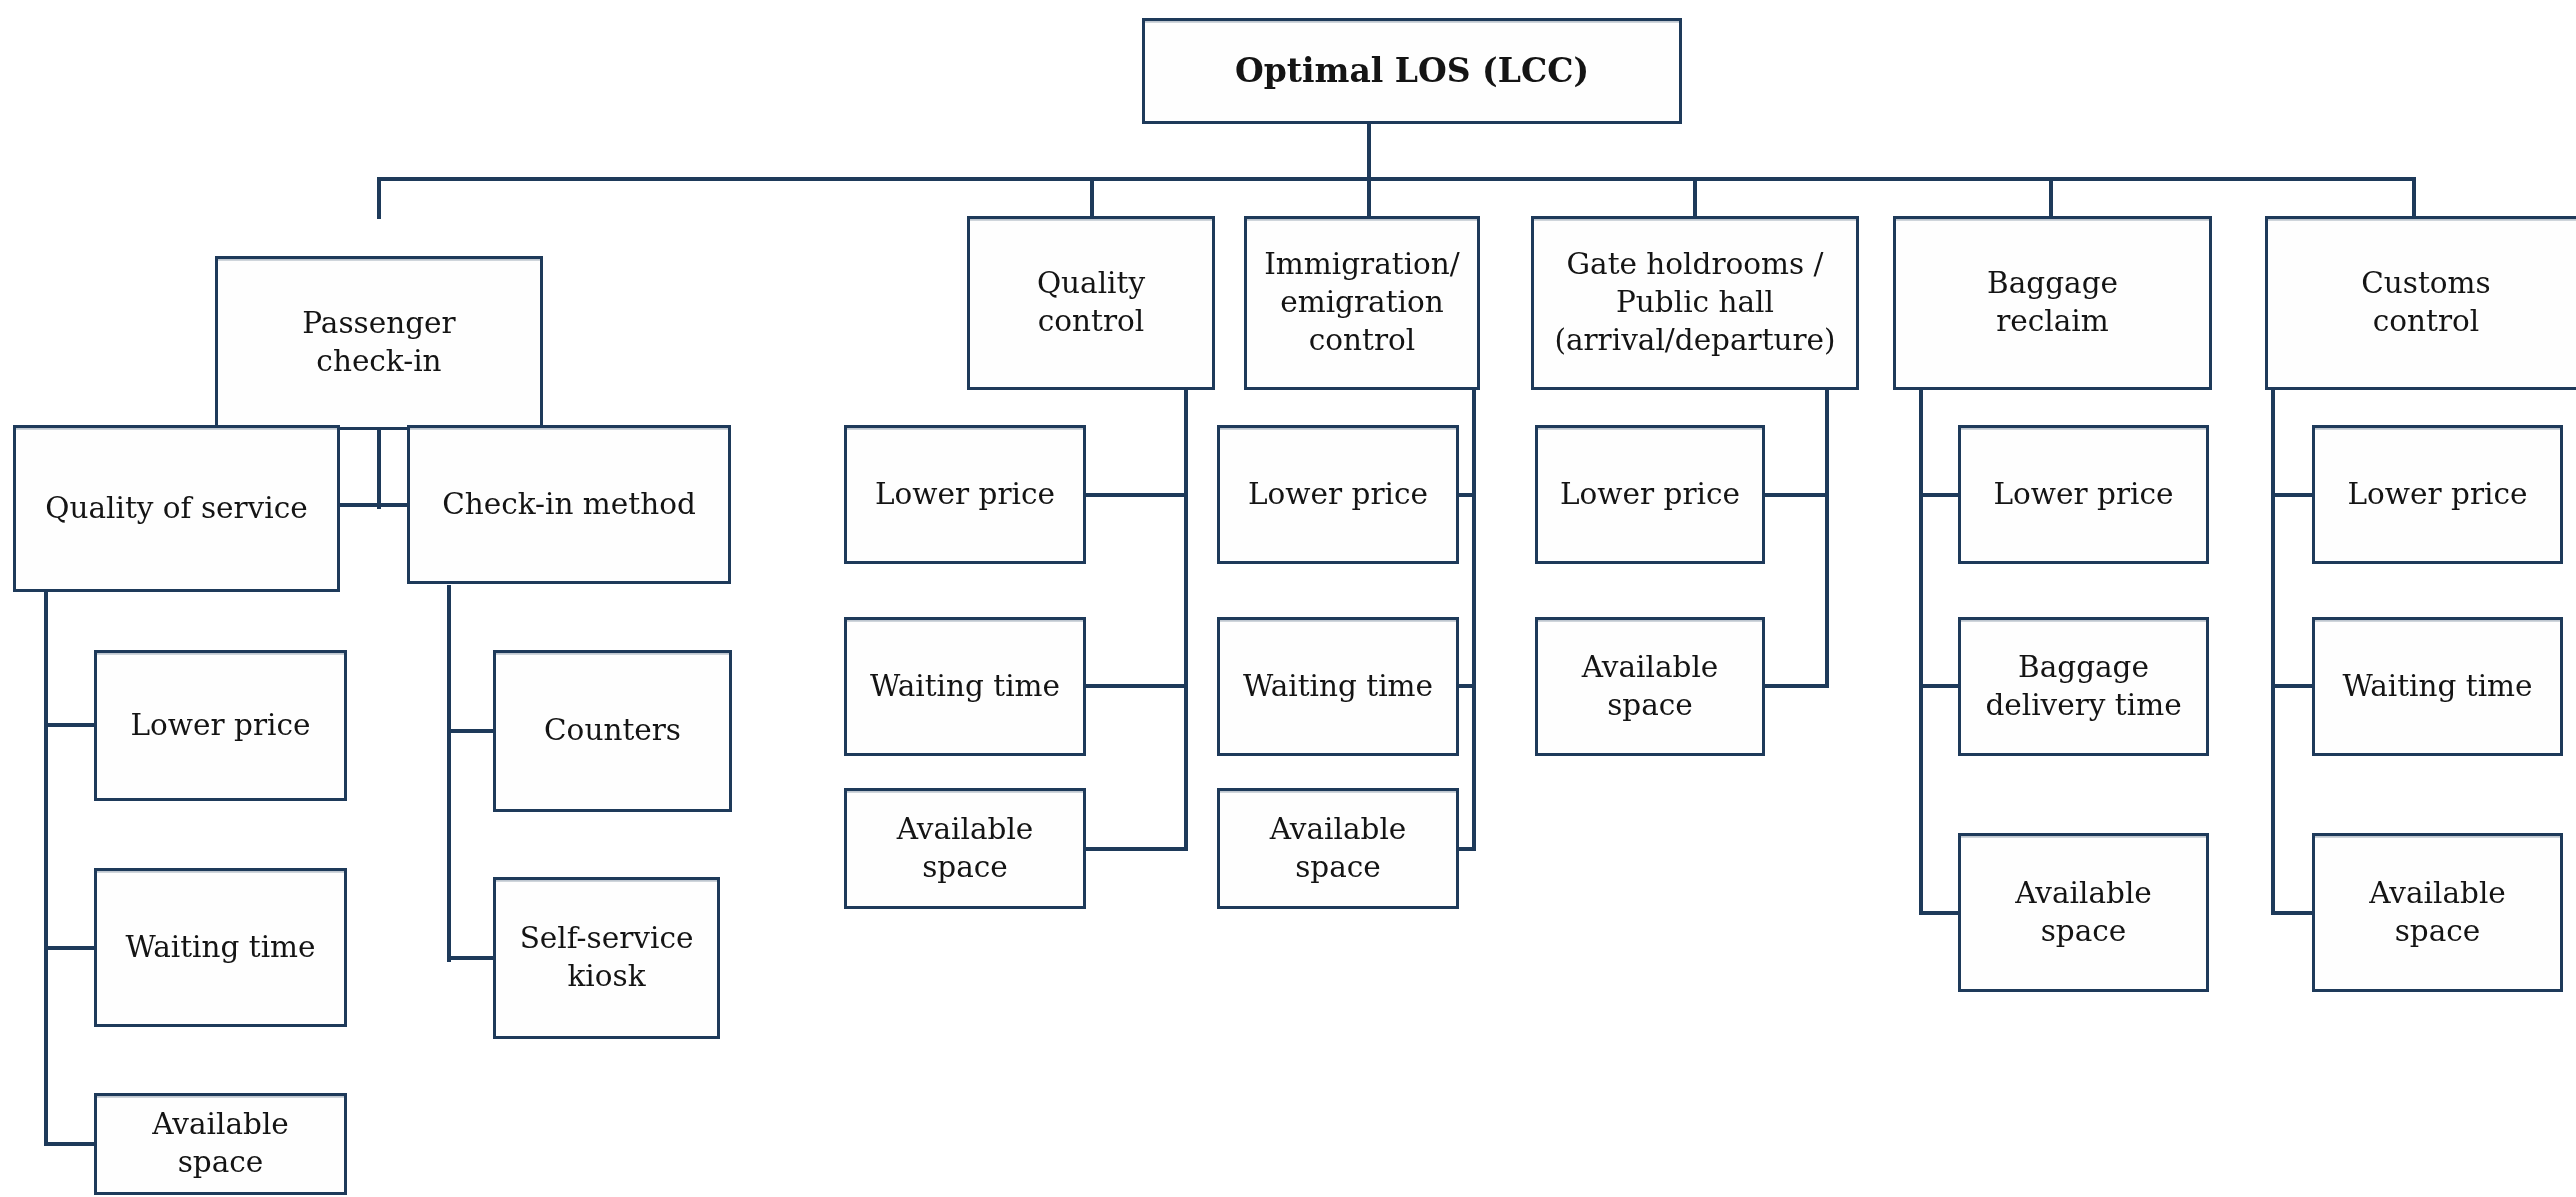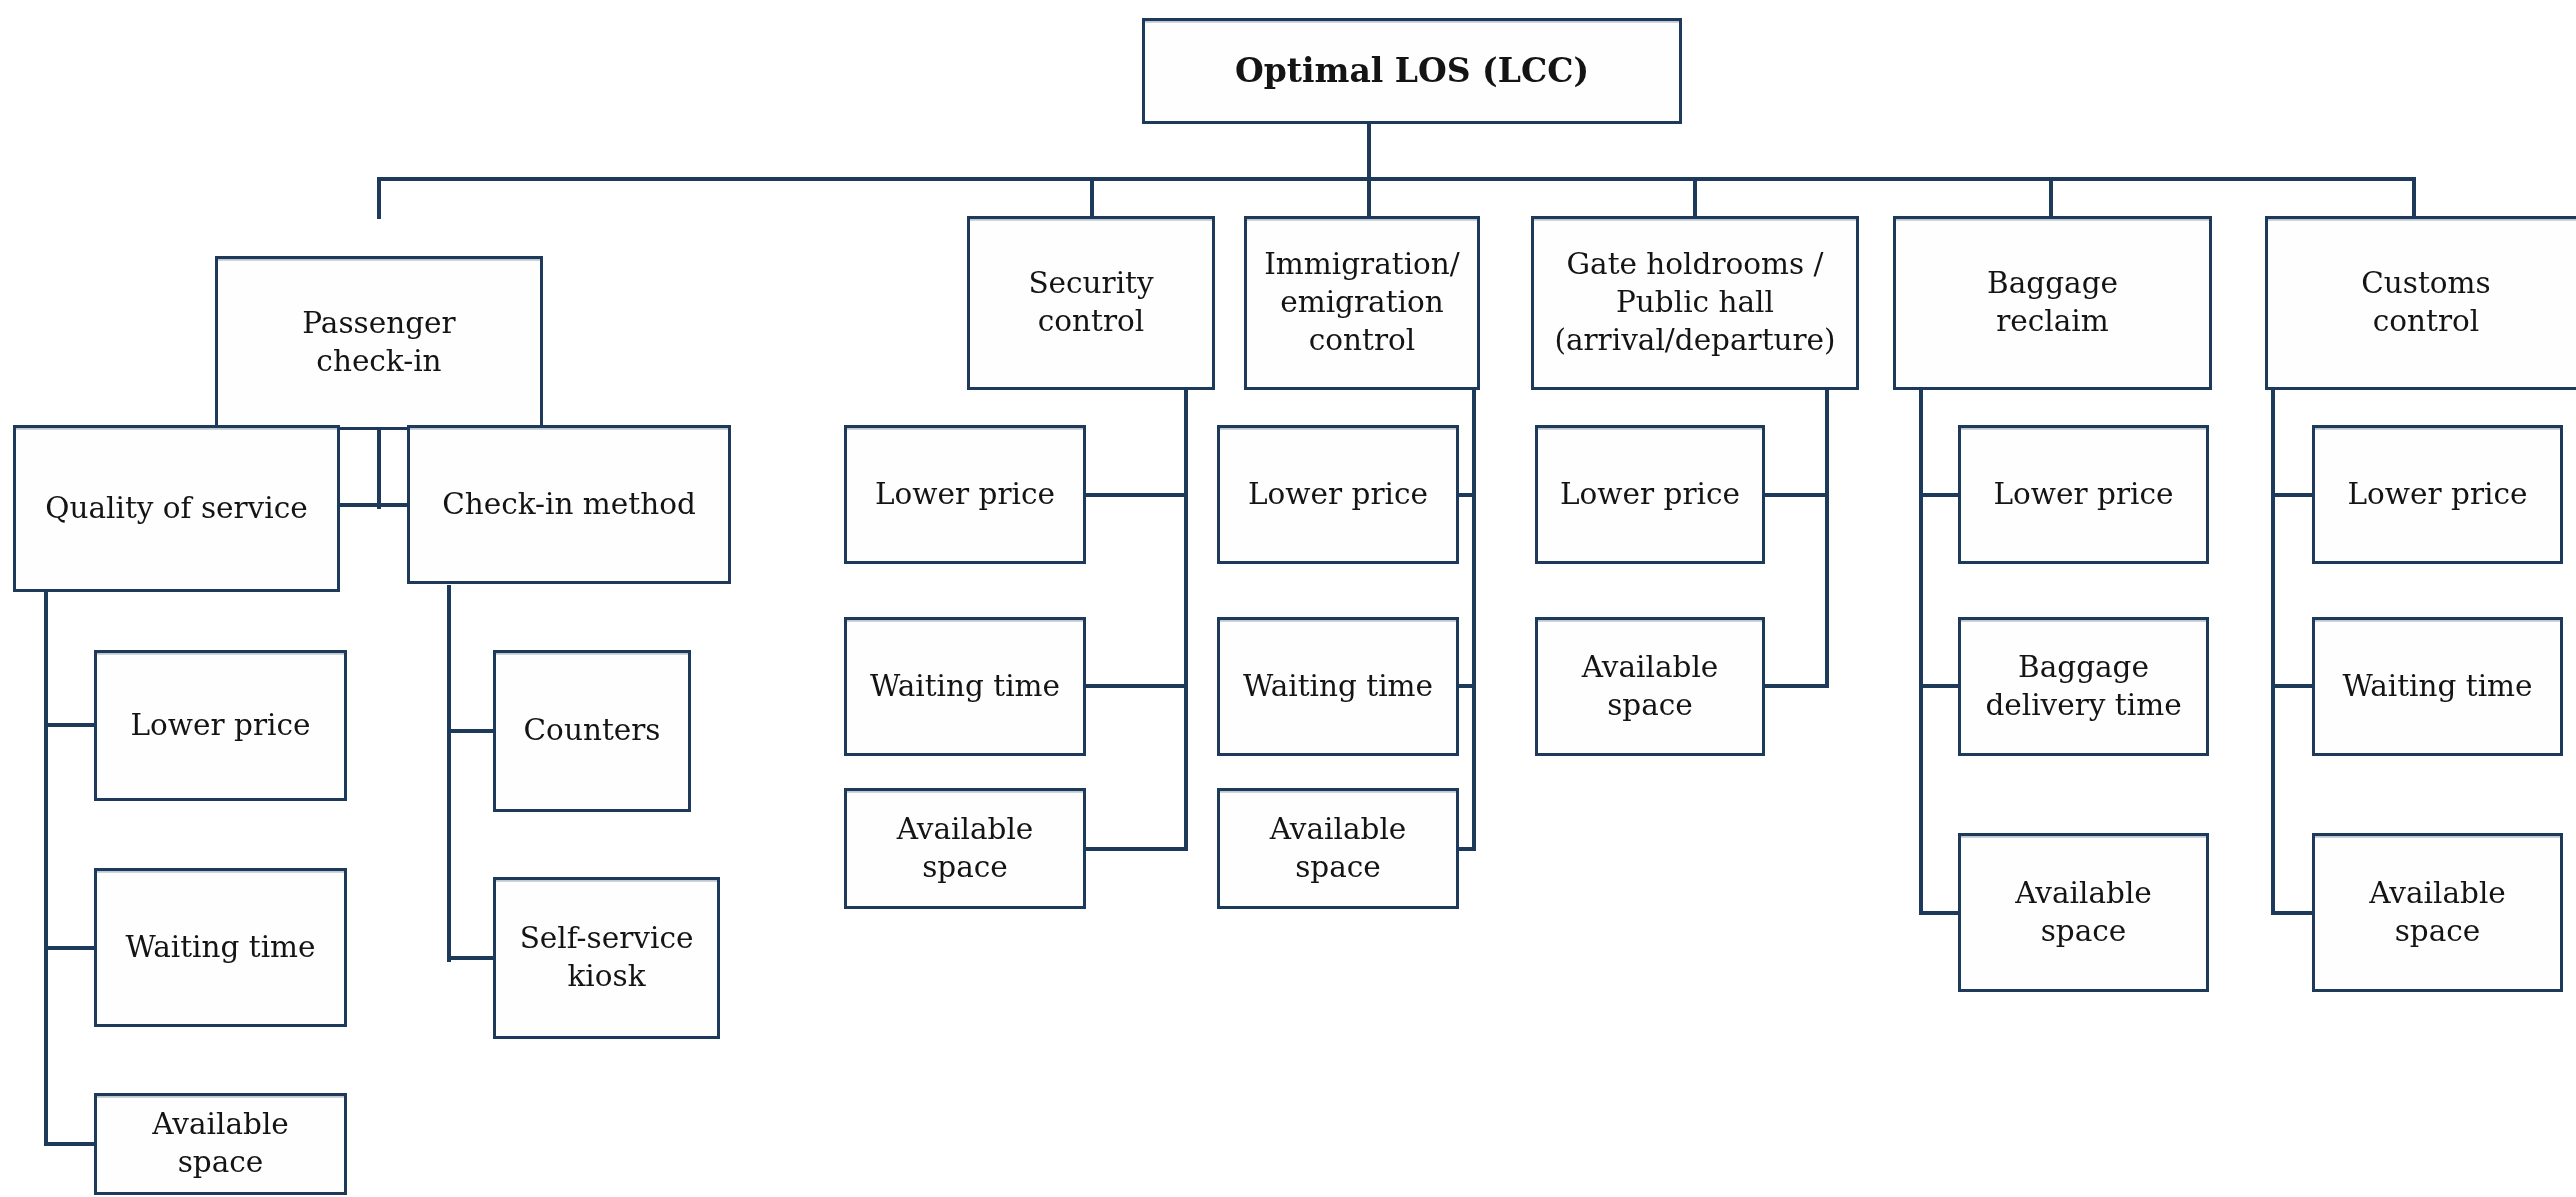--- a/index.html
+++ b/index.html
@@ -42,21 +42,21 @@
   #n-b{left:1893px;top:216px;width:319px;height:174px;}
   #n-c{left:2265px;top:216px;width:322px;height:174px;}
 
   #n-qos{left:13px;top:425px;width:327px;height:167px;}
   #n-cim{left:407px;top:425px;width:324px;height:159px;}
 
   #n-qos-lp{left:94px;top:650px;width:253px;height:151px;}
   #n-qos-wt{left:94px;top:868px;width:253px;height:159px;}
   #n-qos-as{left:94px;top:1093px;width:253px;height:102px;}
 
-  #n-counters{left:493px;top:650px;width:198px;height:162px;}
+  #n-counters{left:493px;top:650px;width:239px;height:162px;}
   #n-kiosk{left:493px;top:877px;width:227px;height:162px;}
 
   #n-s-lp{left:844px;top:425px;width:242px;height:139px;}
   #n-s-wt{left:844px;top:617px;width:242px;height:139px;}
   #n-s-as{left:844px;top:788px;width:242px;height:121px;}
 
   #n-i-lp{left:1217px;top:425px;width:242px;height:139px;}
   #n-i-wt{left:1217px;top:617px;width:242px;height:139px;}
   #n-i-as{left:1217px;top:788px;width:242px;height:121px;}
 
@@ -118,21 +118,21 @@
 </style>
 </head>
 <body>
 
 <div id="canvas">
 
   <div class="box root-box" id="n-root">Optimal LOS (LCC)</div>
 
   <div class="box" id="n-p">Passenger
 check-in</div>
-  <div class="box" id="n-s">Security
+  <div class="box" id="n-s">Quality
 control</div>
   <div class="box" id="n-i">Immigration/
 emigration
 control</div>
   <div class="box" id="n-g">Gate holdrooms /
 Public hall
 (arrival/departure)</div>
   <div class="box" id="n-b">Baggage
 reclaim</div>
   <div class="box" id="n-c">Customs

